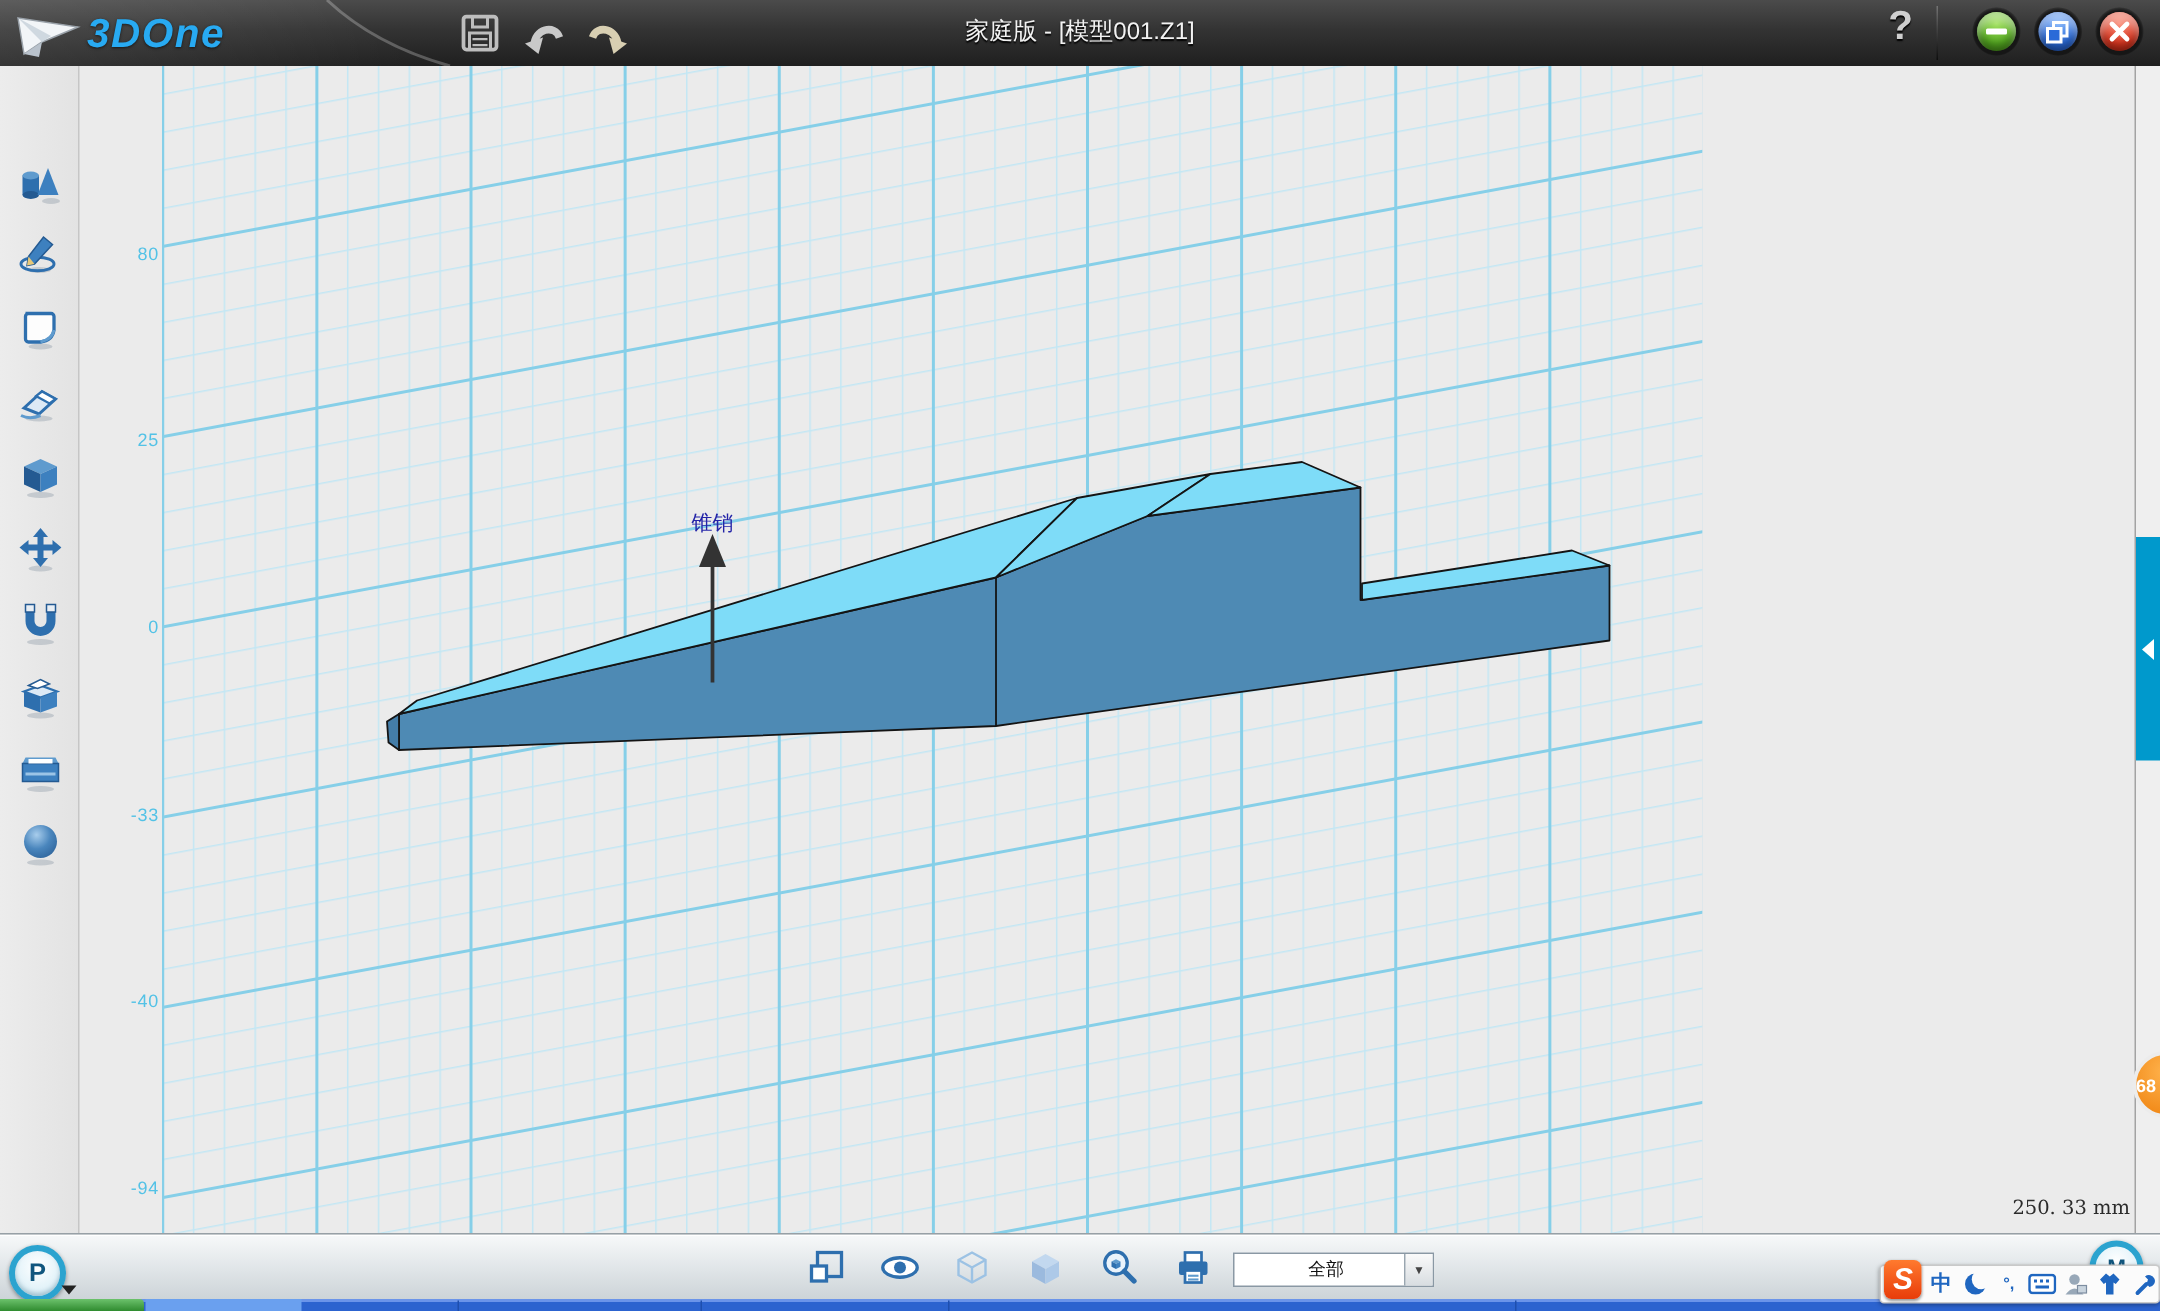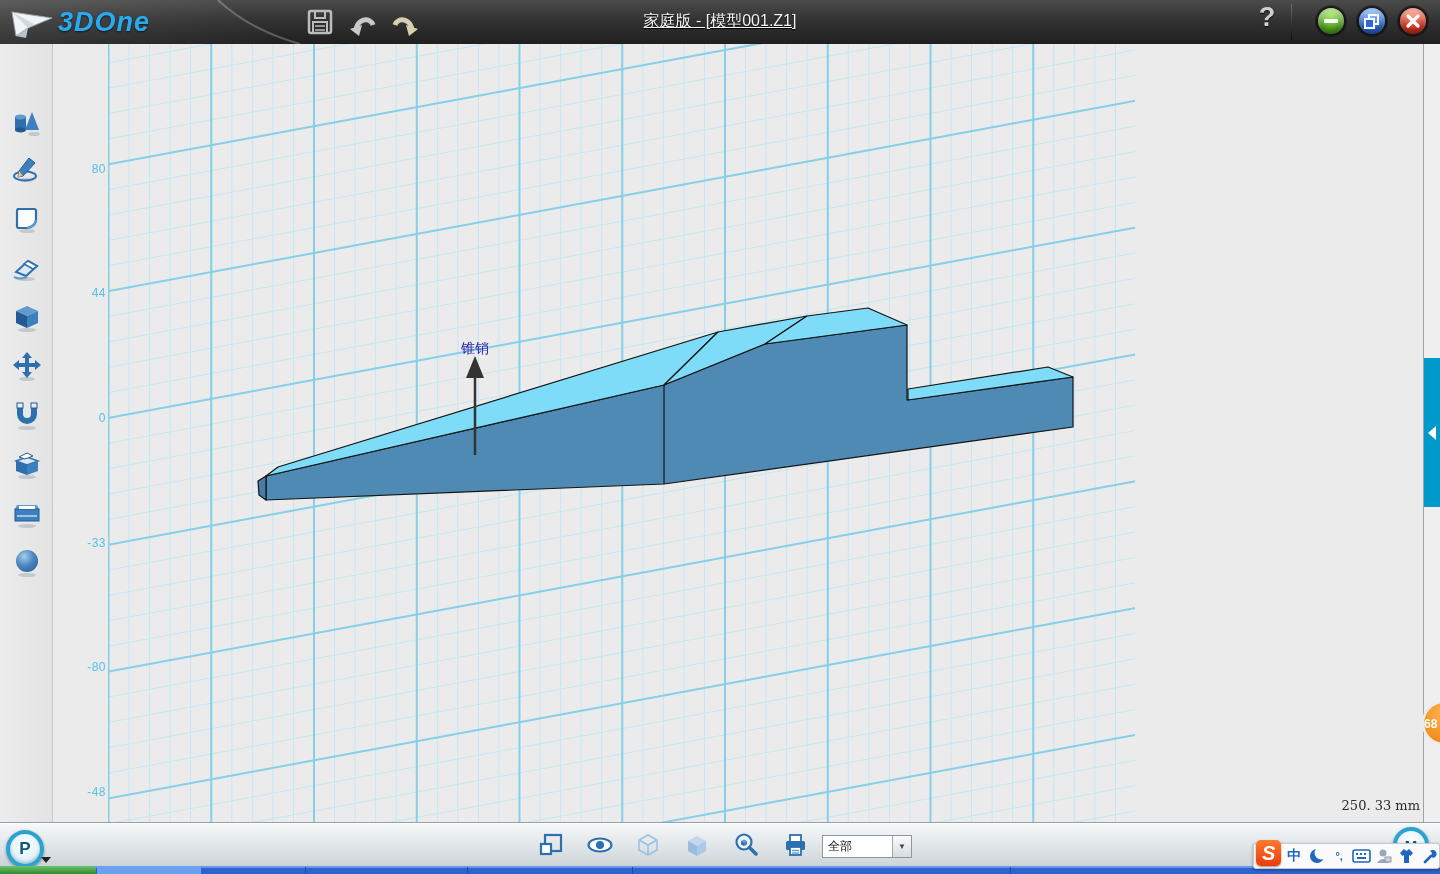--- a/index.html
+++ b/index.html
@@ -9,21 +9,21 @@
   
   .titlebar{position:absolute;left:0;top:0;width:1440px;height:44px;
     background:linear-gradient(#4b4b4b 0%,#333 45%,#1f1f1f 100%);
     border-bottom:1px solid #0c0c0c;}
   .titlebar .swoosh{position:absolute;left:0;top:0;}
   .logo{position:absolute;left:8px;top:2px;display:flex;align-items:center;gap:4px;}
   .brand{font-size:27px;font-weight:bold;font-style:italic;color:#28aaf2;
     text-shadow:0 1px 2px rgba(0,0,0,.6);letter-spacing:1px;}
   .tb-ico{position:absolute;top:7px;width:30px;height:30px;cursor:pointer;}
   .tb-title{position:absolute;left:0;right:0;top:11px;text-align:center;color:#f2f2f2;
-    font-size:16px;text-shadow:0 1px 1px #000;text-decoration:underline;}
+    font-size:16px;text-shadow:0 1px 1px #000;}
   .tb-help{position:absolute;left:1252px;top:2px;width:30px;height:38px;color:#cfcfcf;
     font-size:27px;font-weight:bold;text-align:center;text-shadow:0 1px 1px #000;cursor:pointer;}
   .tb-sep{position:absolute;left:1291px;top:4px;width:1px;height:36px;
     background:linear-gradient(rgba(255,255,255,.25),rgba(0,0,0,.6));}
   .winbtn{position:absolute;top:5px;width:32px;height:32px;border-radius:50%;
     background:#161616;display:flex;align-items:center;justify-content:center;cursor:pointer;
     box-shadow:inset 0 1px 2px rgba(255,255,255,.15);}
   .winbtn .ball{width:26px;height:26px;border-radius:50%;position:relative;
     box-shadow:inset 0 6px 6px rgba(255,255,255,.45), inset 0 -4px 6px rgba(0,0,0,.35);}
   .ball.green{background:radial-gradient(circle at 50% 30%,#9fe05a,#54a821 60%,#3c7f14);}
@@ -65,21 +65,21 @@
     border:4px solid #2ba3cf;background:radial-gradient(circle at 50% 35%,#ffffff,#cfeaf5);
     color:#11567e;font-weight:bold;font-size:17px;display:flex;align-items:center;justify-content:center;
     box-shadow:0 1px 3px rgba(0,0,0,.4), inset 0 -2px 3px rgba(0,60,90,.25);cursor:pointer;}
   .p-caret{position:absolute;left:41px;top:34px;width:0;height:0;cursor:pointer;
     border-left:5px solid transparent;border-right:5px solid transparent;border-top:6px solid #222;}
   .m-badge{position:absolute;left:1393px;top:4px;width:28px;height:28px;border-radius:50%;
     border:4px solid #2ba3cf;background:radial-gradient(circle at 50% 35%,#ffffff,#cfeaf5);
     color:#11567e;font-weight:bold;font-size:15px;display:flex;align-items:center;justify-content:center;
     box-shadow:0 1px 3px rgba(0,0,0,.4);cursor:pointer;}
   .combo{position:absolute;left:822px;top:12px;width:88px;height:21px;background:#fff;
-    border:1px solid #8a98a4;display:flex;cursor:pointer;}
+    border:1px solid #8a98a4;display:flex;cursor:pointer;padding-left:44px;}
   .combo .val{flex:1;font-size:12px;line-height:20px;padding-left:5px;color:#111;}
   .combo .btn{width:18px;border-left:1px solid #9aa6b0;
     background:linear-gradient(#fafafa,#d8dde1);display:flex;align-items:center;justify-content:center;}
   .combo .btn span{font-size:8px;color:#444;}
 
   
   .ime{position:absolute;left:1253px;top:843px;width:187px;height:26px;background:#fbfbfb;
     border:1px solid #c9c9c9;border-radius:3px;box-shadow:0 1px 3px rgba(0,0,0,.35);
     display:flex;align-items:center;gap:3px;padding-left:2px;box-sizing:border-box;z-index:5;}
   .ime .slogo{width:26px;height:26px;margin-top:-6px;border-radius:5px;
@@ -180,25 +180,25 @@
             <rect width="8" height="2" fill="#86cfe8"></rect>
           </pattern>
       </defs>
       <rect x="108" y="44" width="1027" height="778" fill="url(#gh)"></rect>
       <rect x="108" y="44" width="1027" height="778" fill="url(#gv)"></rect>
       <rect x="108" y="44" width="1027" height="778" fill="url(#ghM)"></rect>
       <rect x="108" y="44" width="1027" height="778" fill="url(#gvM)"></rect>
     </svg>
 
     <span class="ruler-label" style="top:118px" data-interactable="false">80</span>
-    <span class="ruler-label" style="top:242px" data-interactable="false">44</span>
+    <span class="ruler-label" style="top:242px" data-interactable="false">25</span>
     <span class="ruler-label" style="top:367px" data-interactable="false">0</span>
     <span class="ruler-label" style="top:492px" data-interactable="false">-33</span>
-    <span class="ruler-label" style="top:616px" data-interactable="false">-80</span>
-    <span class="ruler-label" style="top:741px" data-interactable="false">-48</span>
+    <span class="ruler-label" style="top:616px" data-interactable="false">-40</span>
+    <span class="ruler-label" style="top:741px" data-interactable="false">-94</span>
 
     <div class="watermark" data-interactable="false">i3DOne.com</div>
 
     <svg class="modelsvg" width="1440" height="874" data-interactable="false">
       <g stroke="#141414" stroke-width="1.2" stroke-linejoin="round">
         <polygon data-interactable="true" fill="#4e8ab4" points="266,476 664,385 765,344 907,325 907,400 1073,377 1073,427 664,484 266,500"></polygon>
         <polygon data-interactable="true" fill="#447da8" points="258,481 266,476 266,500 259,495"></polygon>
         <polygon data-interactable="true" fill="#7edcf8" points="266,476 664,385 718,332 278,467"></polygon>
         <polygon data-interactable="true" fill="#7edcf8" points="664,385 765,344 807,316 718,332"></polygon>
         <polygon data-interactable="true" fill="#7edcf8" points="765,344 907,325 868,308 807,316"></polygon>

